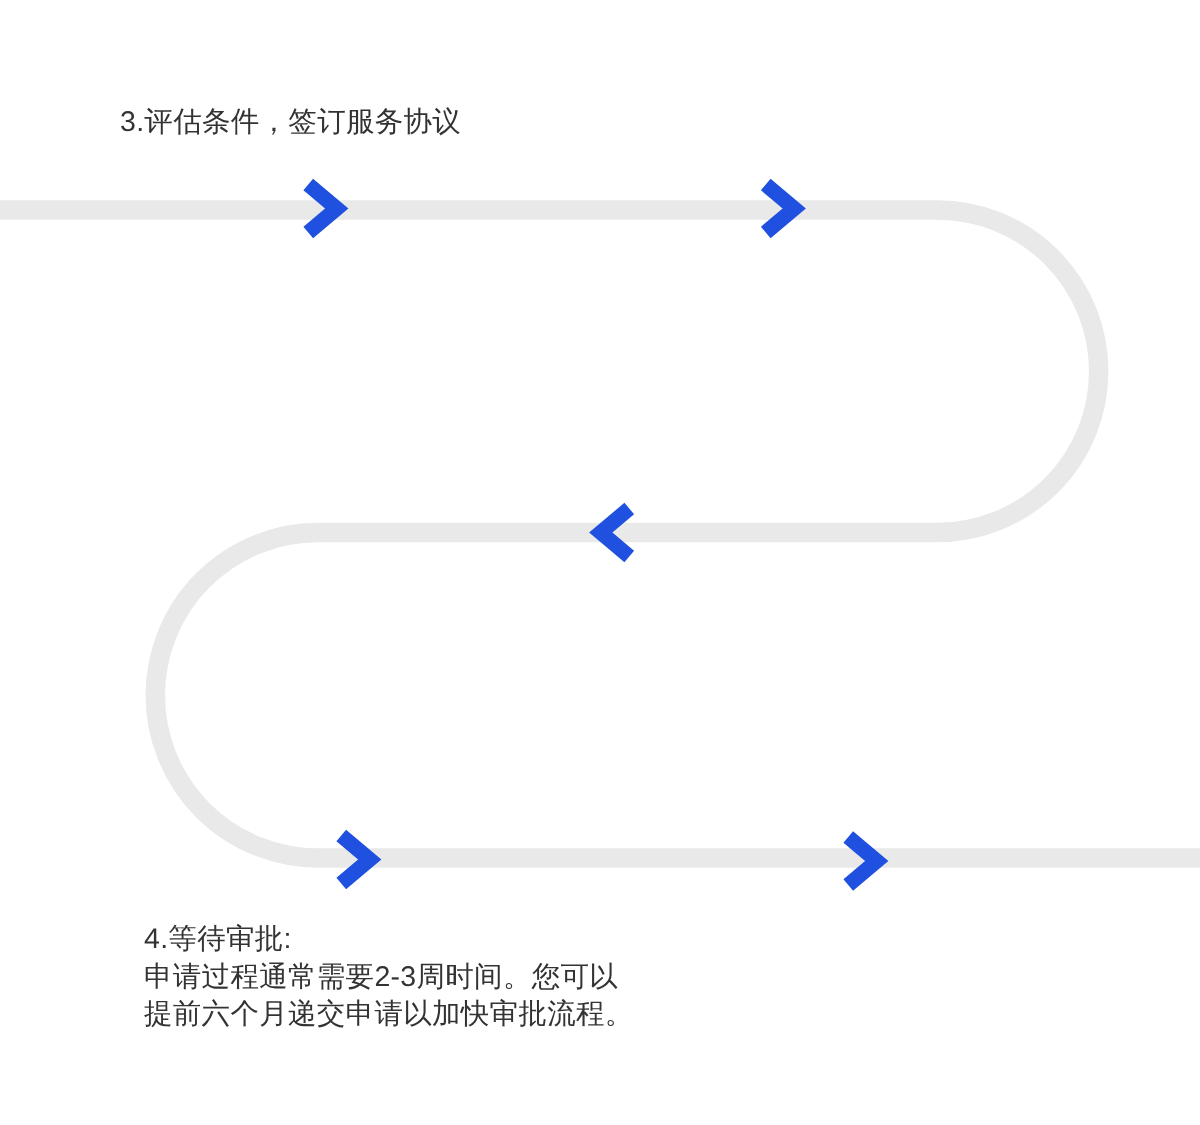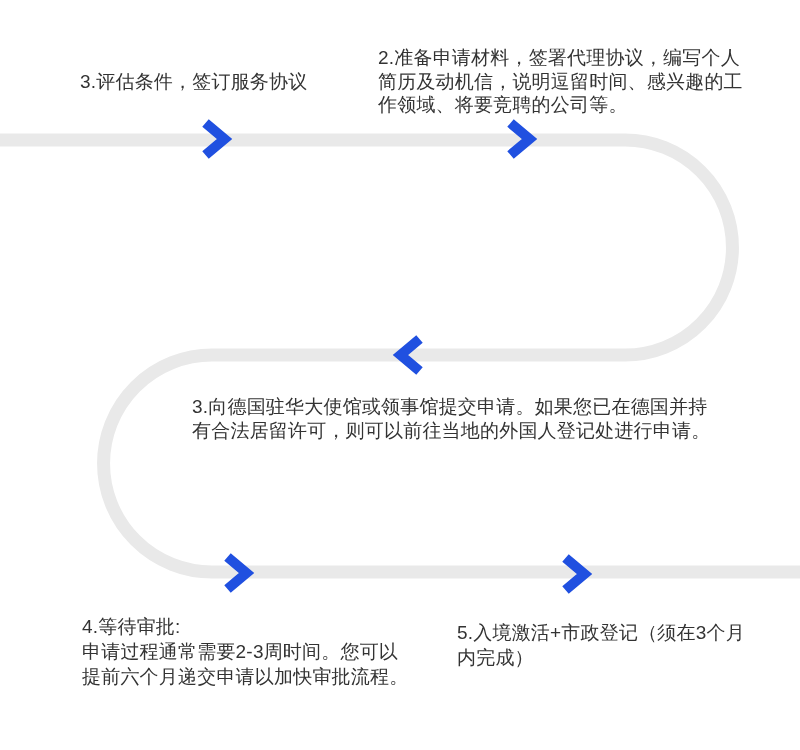--- a/index.html
+++ b/index.html
@@ -40,48 +40,41 @@
   .step{
     position:absolute;
     font-size:19px;
     color:var(--text-color);
     white-space:pre-line;
     letter-spacing:0.2px;
   }
   .step-1{left:80px;top:70px;width:280px;line-height:24px;}
   .step-2{left:378px;top:46px;width:378px;line-height:23.5px;}
   .step-3{left:192px;top:395px;width:570px;line-height:24px;}
-  .step-4{left:82px;top:614px;width:340px;line-height:25px;}
+  .step-4{left:96px;top:614px;width:340px;line-height:25px;}
   .step-5{left:457px;top:620px;width:320px;line-height:25px;}
 </style>
 </head>
 <body>
 
 <div class="canvas">
 
   <svg class="flow-svg" viewBox="0 0 800 750" xmlns="http://www.w3.org/2000/svg">
 
     <path class="process-path" d="M -10 140 H 625 A 107.5 107.5 0 0 1 625 355 H 212 A 108.5 108.5 0 0 0 212 572 H 810"></path>
 
     <path class="arrow" d="M 205.5 123 L 224.5 139 L 205.5 155"></path>
     <path class="arrow" d="M 510.5 123 L 529.5 139 L 510.5 155"></path>
     <path class="arrow" d="M 419.5 339 L 400.5 355 L 419.5 371"></path>
     <path class="arrow" d="M 227.5 557 L 246.5 573 L 227.5 589"></path>
     <path class="arrow" d="M 565.5 558 L 584.5 574 L 565.5 590"></path>
   </svg>
 
   <div class="step step-1">3.评估条件，签订服务协议</div>
 
-  <div class="step step-2">2.准备申请材料，签署代理协议，编写个人
-简历及动机信，说明逗留时间、感兴趣的工
-作领域、将要竞聘的公司等。</div>
 
-  <div class="step step-3">3.向德国驻华大使馆或领事馆提交申请。如果您已在德国并持
-有合法居留许可，则可以前往当地的外国人登记处进行申请。</div>
 
   <div class="step step-4">4.等待审批:
 申请过程通常需要2-3周时间。您可以
 提前六个月递交申请以加快审批流程。</div>
 
-  <div class="step step-5">5.入境激活+市政登记（须在3个月
-内完成）</div>
 
 </div>
 
 </body></html>

